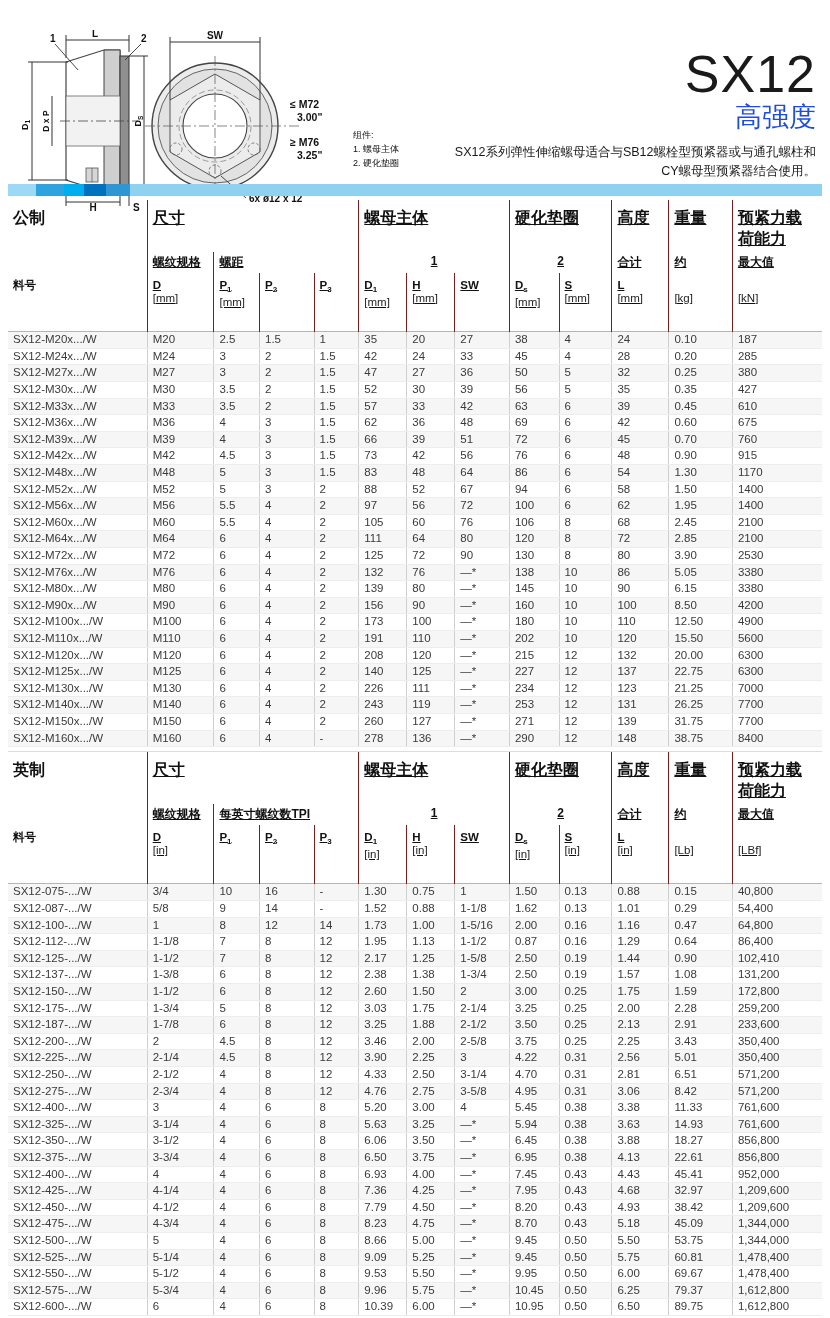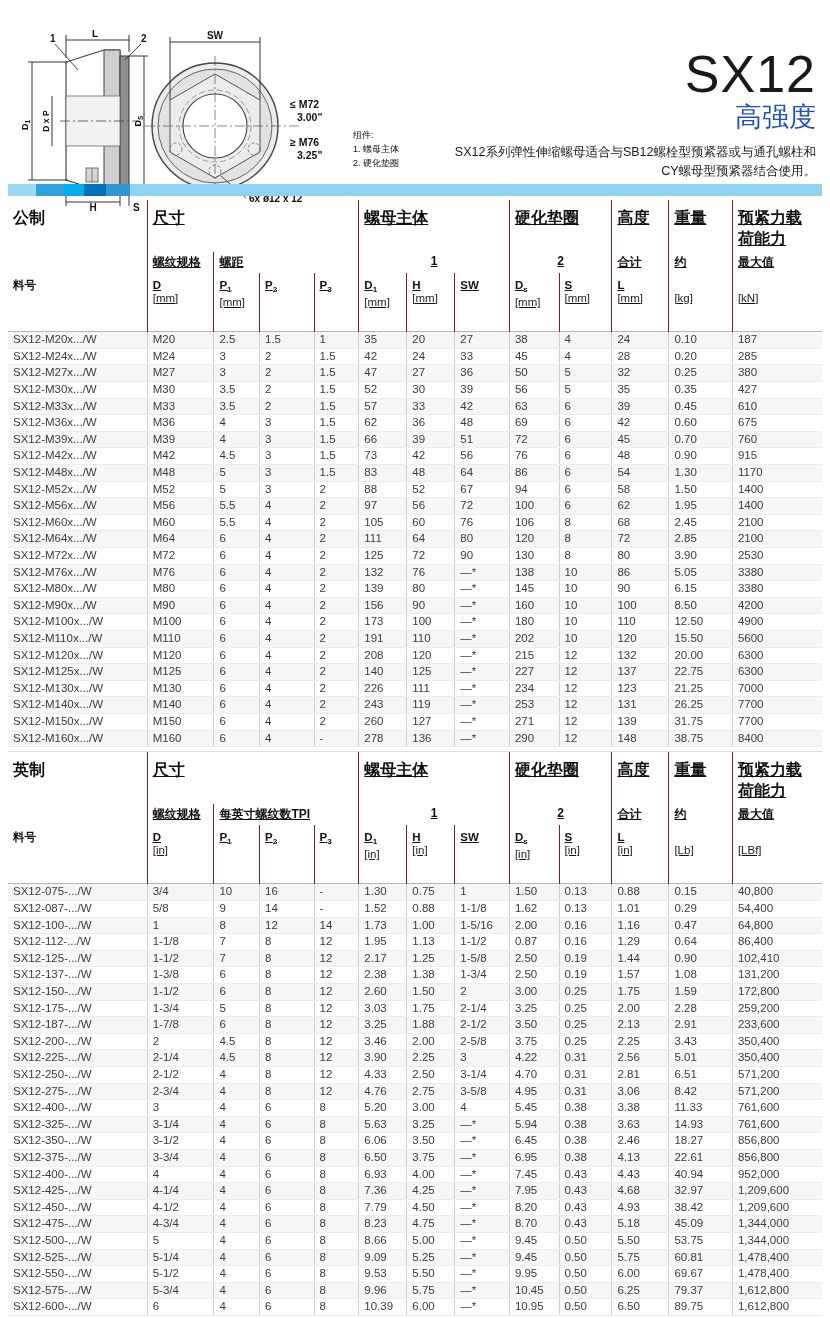--- a/index.html
+++ b/index.html
@@ -940,21 +940,21 @@
             <td>SX12-350-.../W</td>
             <td>3-1/2</td>
             <td>4</td>
             <td>6</td>
             <td>8</td>
             <td>6.06</td>
             <td>3.50</td>
             <td>—*</td>
             <td>6.45</td>
             <td>0.38</td>
-            <td>2.46</td>
+            <td>3.88</td>
             <td>18.27</td>
             <td>856,800</td>
           </tr>
           <tr>
             <td>SX12-375-.../W</td>
             <td>3-3/4</td>
             <td>4</td>
             <td>6</td>
             <td>8</td>
             <td>6.50</td>
@@ -971,21 +971,21 @@
             <td>4</td>
             <td>4</td>
             <td>6</td>
             <td>8</td>
             <td>6.93</td>
             <td>4.00</td>
             <td>—*</td>
             <td>7.45</td>
             <td>0.43</td>
             <td>4.43</td>
-            <td>40.94</td>
+            <td>45.41</td>
             <td>952,000</td>
           </tr>
           <tr>
             <td>SX12-425-.../W</td>
             <td>4-1/4</td>
             <td>4</td>
             <td>6</td>
             <td>8</td>
             <td>7.36</td>
             <td>4.25</td>

